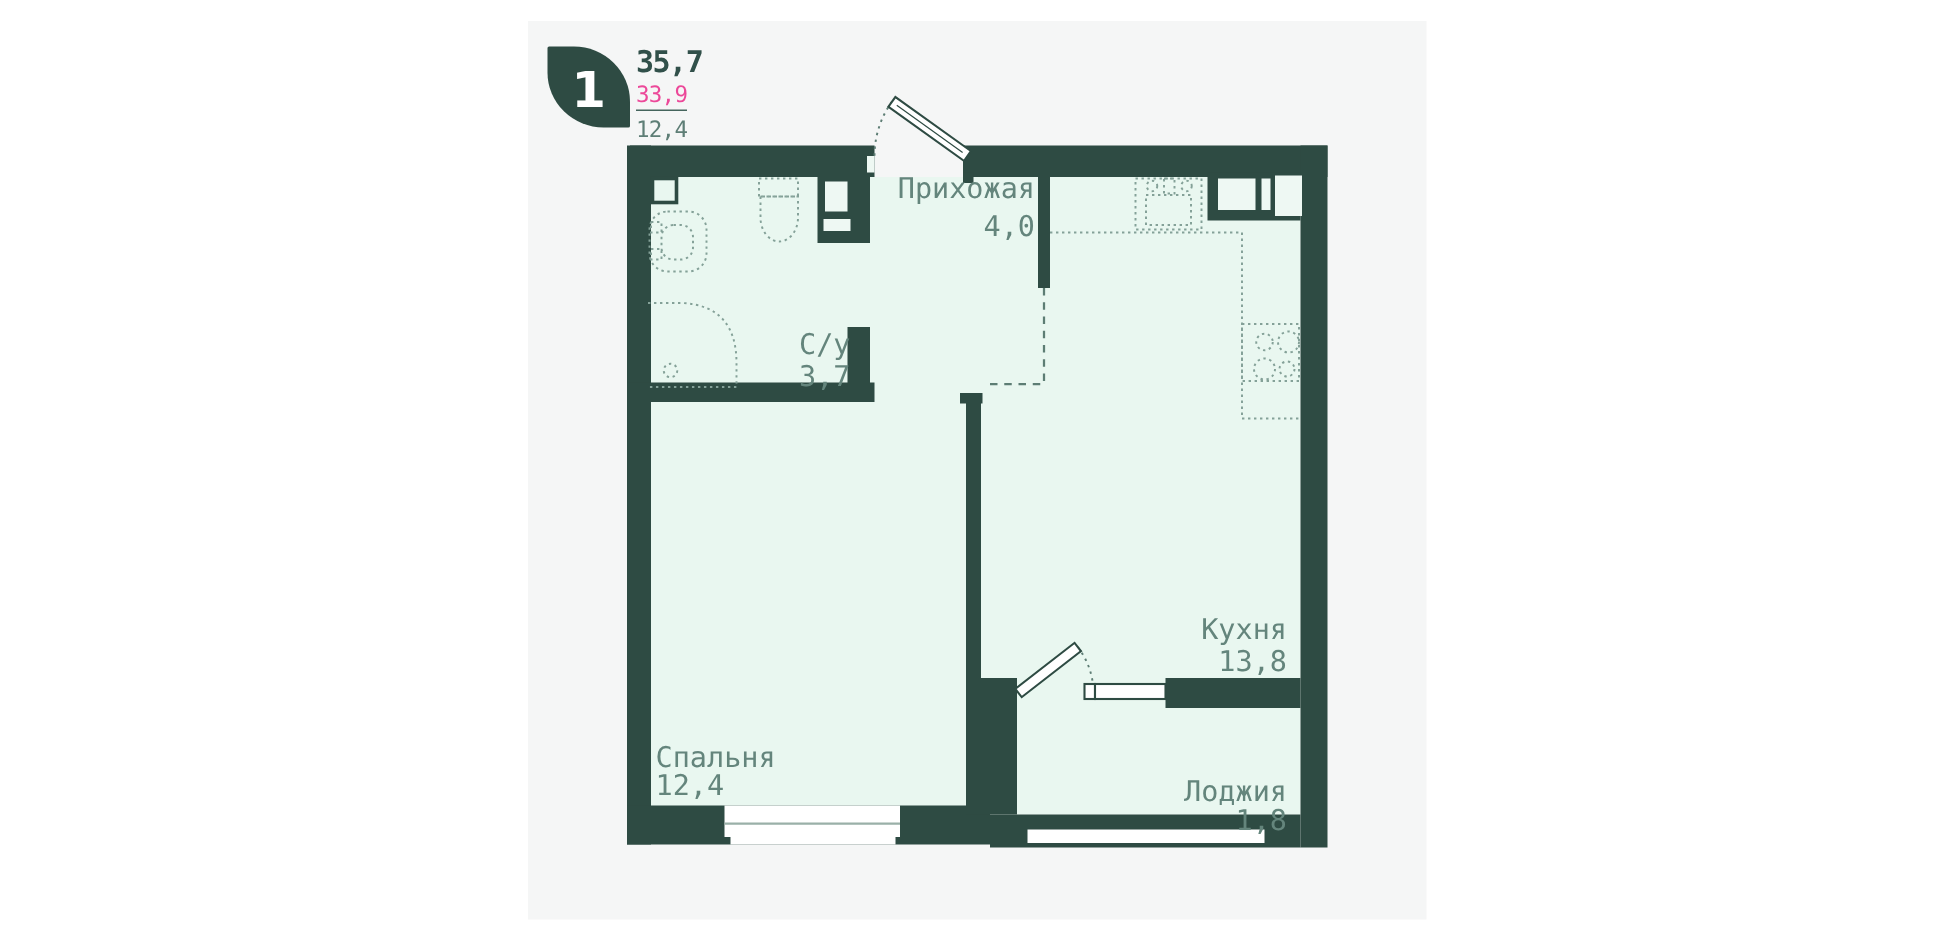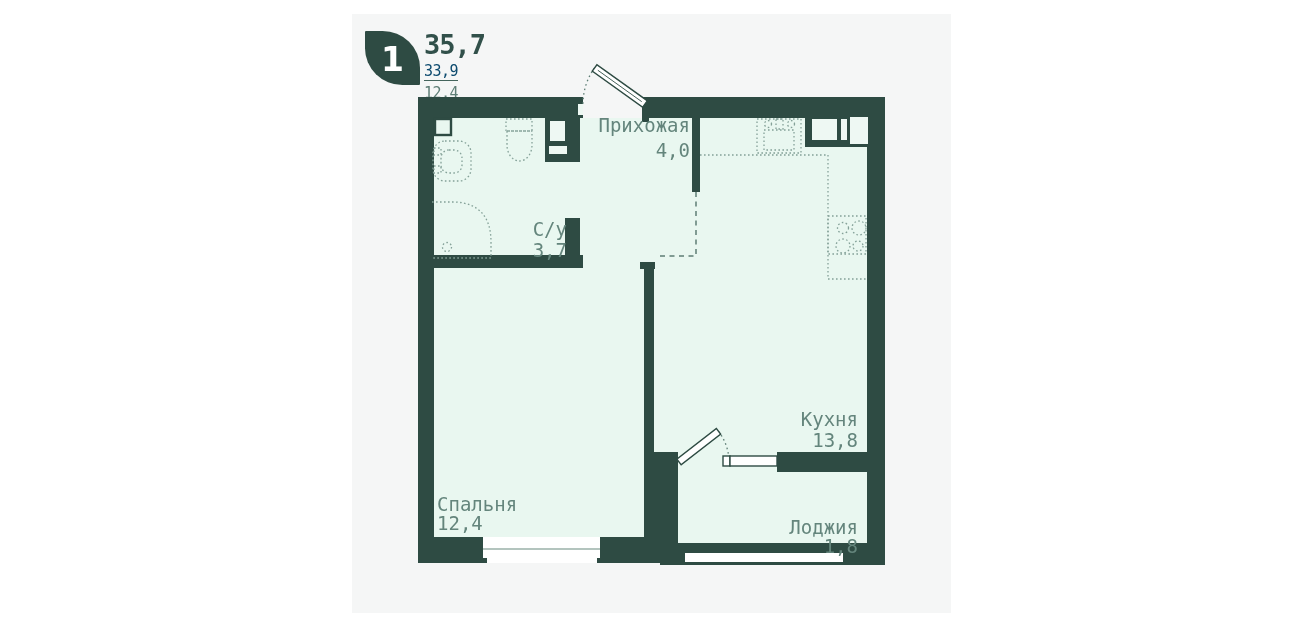--- a/index.html
+++ b/index.html
@@ -19,25 +19,25 @@
     background:#2e4b43;border-radius:2% 68% 2% 68%;
     display:flex;align-items:center;justify-content:center;
   }
   .leaf span{
     color:#ffffff;font-weight:bold;font-size:33px;line-height:1;
     font-family:"DejaVu Sans",sans-serif;transform:translateY(1px);
   }
   .areas{position:absolute;left:424px;top:30px;}
   .area-total{
     font-family:"DejaVu Sans Mono",monospace;font-weight:bold;
-    font-size:27px;letter-spacing:-1px;color:#31504a;line-height:1.1;
+    font-size:20px;letter-spacing:-1px;color:#31504a;line-height:1.1;
   }
   .area-living{
     display:inline-block;font-family:"DejaVu Sans Mono",monospace;
-    font-size:15px;letter-spacing:-0.5px;color:#0c4a6e;
+    font-size:15px;letter-spacing:-0.5px;color:#ec4899;
     border-bottom:1.5px solid #45655d;padding-bottom:1px;margin-top:3px;line-height:1.1;
   }
   .area-room{
     font-family:"DejaVu Sans Mono",monospace;
     font-size:15px;letter-spacing:-0.5px;color:#5e7e76;margin-top:4px;line-height:1.1;
   }
   
   .wall{fill:#2e4b43;}
   .room{fill:#e9f7f0;}
   .inset{fill:#eef8f3;}

